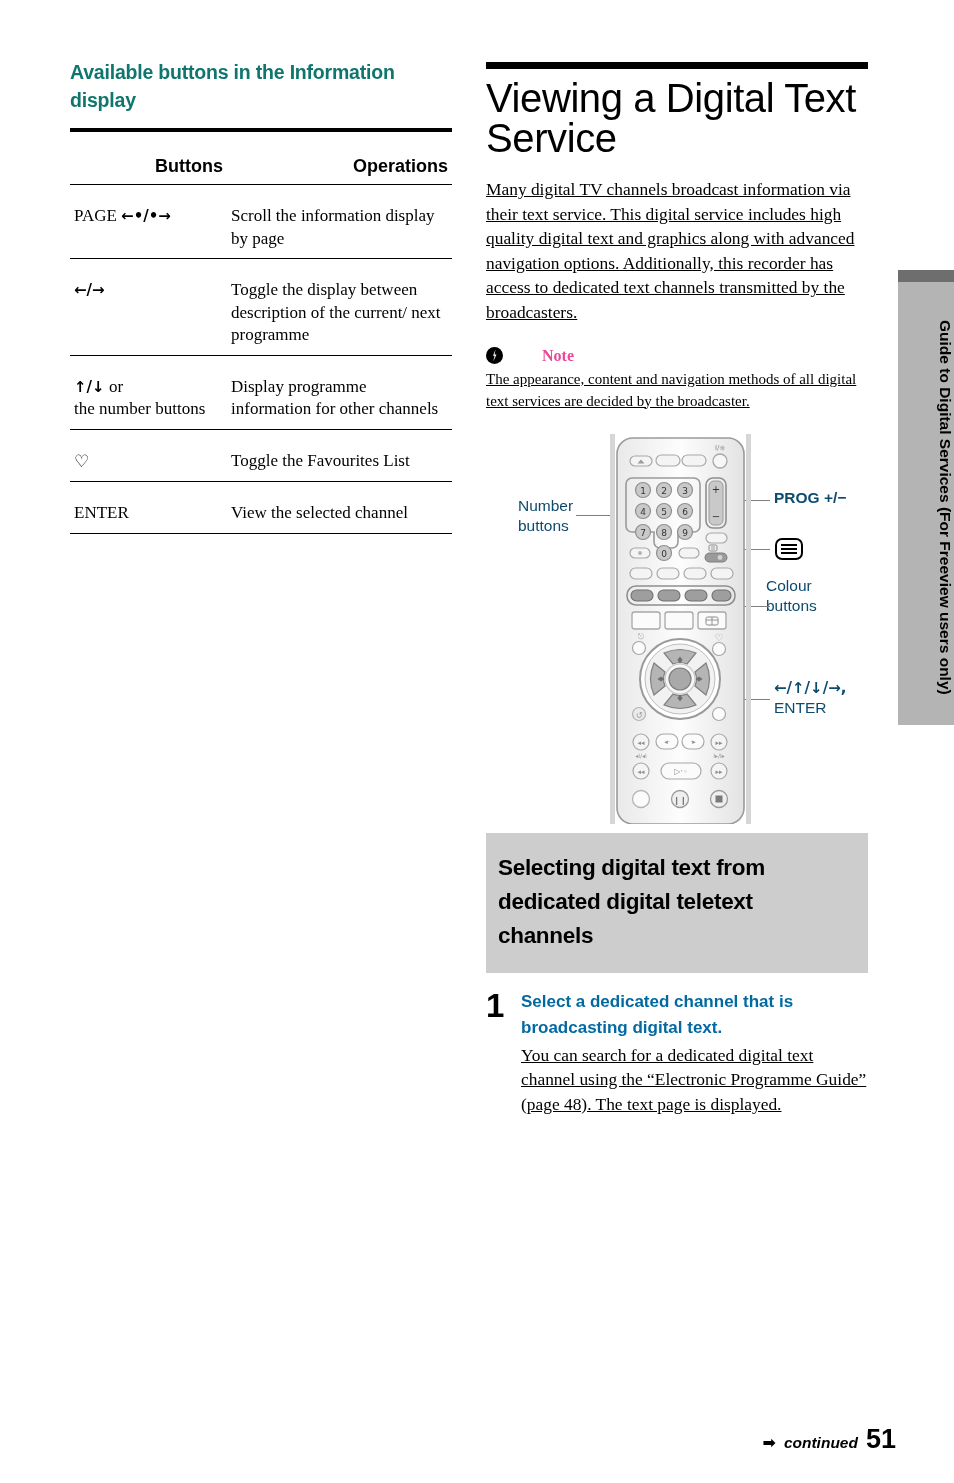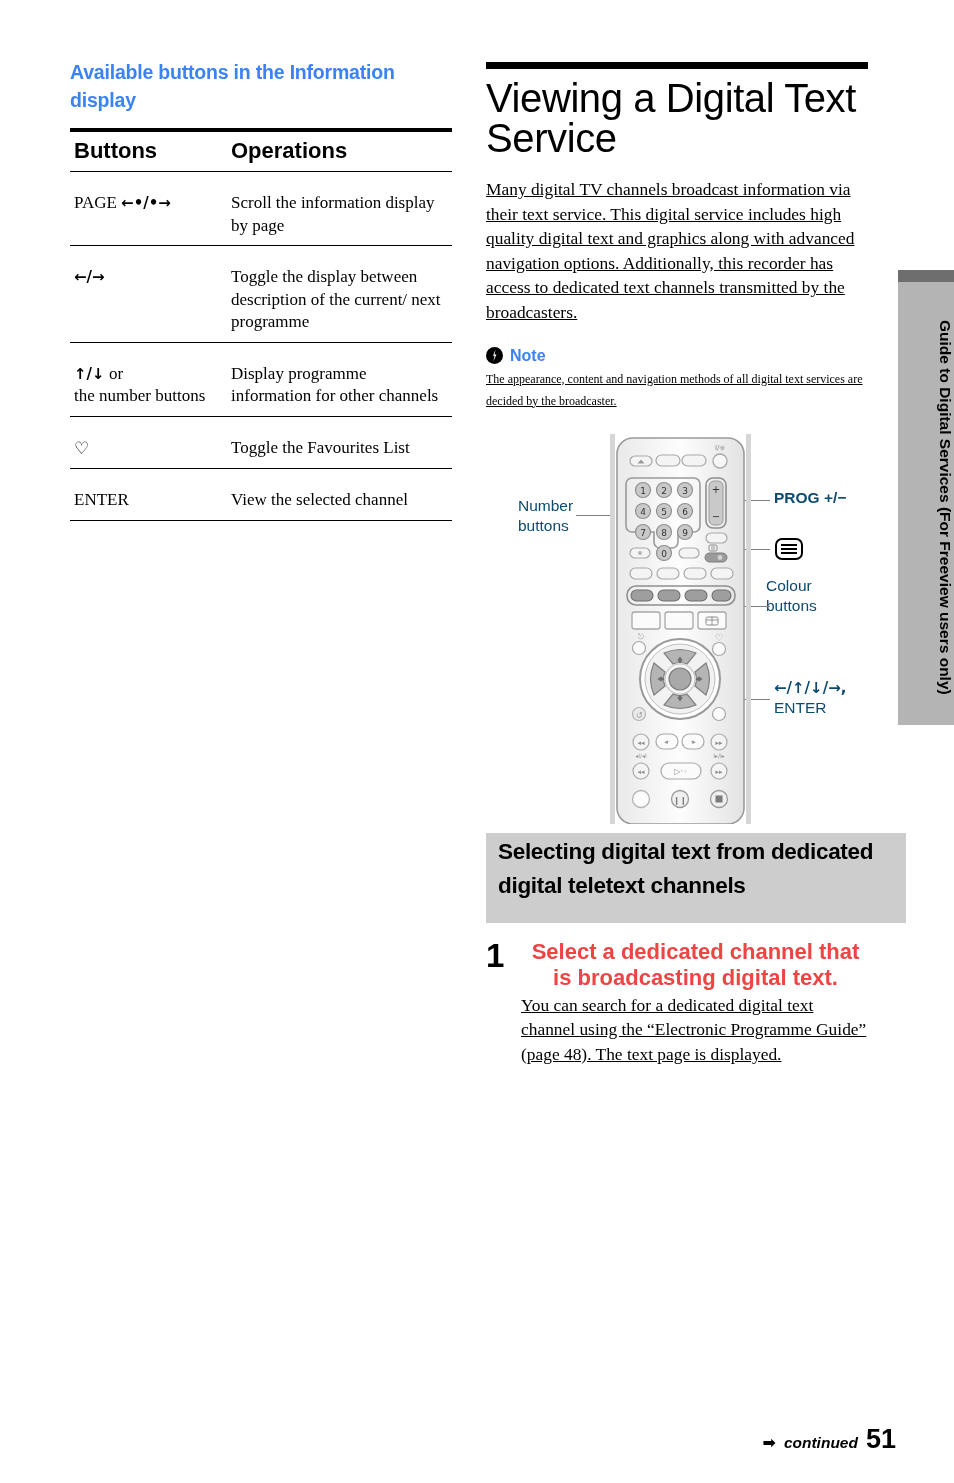--- a/index.html
+++ b/index.html
@@ -28,32 +28,32 @@
     font-family: "Liberation Sans", sans-serif;
     font-weight: bold; font-size: 15.5px; letter-spacing: 0px;
     color: #000; padding-top: 4px;
   }
 
   
   .left-col { position: absolute; left: 70px; top: 58px; width: 385px; }
   .sec-head {
     font-family: "Liberation Sans", sans-serif;
     font-weight: bold; font-size: 19.5px; line-height: 28px;
-    color: #3b82f6; letter-spacing: -0.2px;
+    color: #0f766e; letter-spacing: -0.2px;
   }
   table.btn-table {
     margin-top: 14px; width: 382px;
     border-collapse: collapse;
   }
   table.btn-table .rule-top td { border-top: 3.5px solid #000; padding: 0; height: 0; font-size: 0; }
   table.btn-table th {
-    text-align: left; vertical-align: top;
-    font-family: "Liberation Sans", sans-serif;
-    font-weight: bold; font-size: 22px;
-    padding: 6px 4px 7px 4px;
+    text-align: right; vertical-align: top;
+    font-family: "Liberation Sans", sans-serif;
+    font-weight: bold; font-size: 18px;
+    padding: 24px 4px 7px 4px;
     border-bottom: 1.6px solid #000;
   }
   table.btn-table td {
     vertical-align: top;
     font-family: "Liberation Serif", serif;
     font-size: 17px; line-height: 22.5px;
     padding: 20px 4px 8px 4px;
     border-bottom: 1.3px solid #000;
   }
   table.btn-table .c1 { width: 157px; }
@@ -81,55 +81,55 @@
   .note-icon {
     width: 17px; height: 17px; border-radius: 50%; background: #000;
     position: relative; flex: 0 0 auto;
   }
   .note-icon::before {
     content: ""; position: absolute; left: 6px; top: 2.5px;
     width: 5px; height: 12px; background: #fff;
     clip-path: polygon(70% 0%, 20% 52%, 52% 52%, 25% 100%, 90% 42%, 52% 42%);
   }
   .note-label {
-    font-family: Liberation Sans, sans-serif;
-    font-weight: bold; font-size: 16px; color: #3b82f6;
-  }
-  p.note-body { font-size: 12px; line-height: 22px; margin-top: 3px; }
+    font-family: Liberation Serif, serif;
+    font-weight: bold; font-size: 16px; color: #ec4899; margin-left: 32px;
+  }
+  p.note-body { font-size: 15px; line-height: 22px; margin-top: 3px; }
 
   
   .diagram { position: relative; margin-top: 16px; height: 395px; width: 384px; }
   .remote-wrap { position: absolute; left: 122px; top: 6px; }
 
   .cal { position: absolute; font-family: "Liberation Sans", sans-serif;
          font-size: 15.5px; line-height: 20px; color: #0c4a6e; }
   .lead { position: absolute; background: #808080; }
 
   
   .gray-box {
-    margin-top: 10px; width: 420px; background: #cdcdcd;
-    padding: 2px 17px 20px 12px;
+    margin-top: 10px; width: 382px; background: #cdcdcd;
+    padding: 18px 17px 20px 12px;
   }
   .gray-box h2 {
     font-family: "Liberation Sans", sans-serif;
     font-weight: bold; font-size: 22.5px; line-height: 34px;
     color: #000; letter-spacing: -0.3px;
   }
 
   
   .step { margin-top: 16px; display: flex; gap: 9px; }
   .step-num {
     font-family: "Liberation Sans", sans-serif;
     font-weight: bold; font-size: 33px; line-height: 34px; color: #000;
     flex: 0 0 26px;
   }
   .step-body { flex: 1 1 auto; }
   .step-title {
     font-family: "Liberation Sans", sans-serif;
-    font-weight: bold; font-size: 22px; line-height: 26px; color: #ef4444; text-align: center;
+    font-weight: bold; font-size: 17px; line-height: 26px; color: #0369a1;
   }
   .step-text { font-size: 17.4px; line-height: 24.6px; margin-top: 2px; }
 
   
   .footer { position: absolute; right: 58px; bottom: 28px; display: flex; align-items: baseline; gap: 8px; }
   .cont-arrow { font-family: "DejaVu Sans", sans-serif; font-size: 16px; font-weight: bold; color: #000; }
   .cont-text { font-family: "Liberation Sans", sans-serif; font-style: italic; font-weight: bold; font-size: 15.5px; }
   .page-num { font-family: "Liberation Sans", sans-serif; font-weight: bold; font-size: 27px; }
 </style>
 </head>

